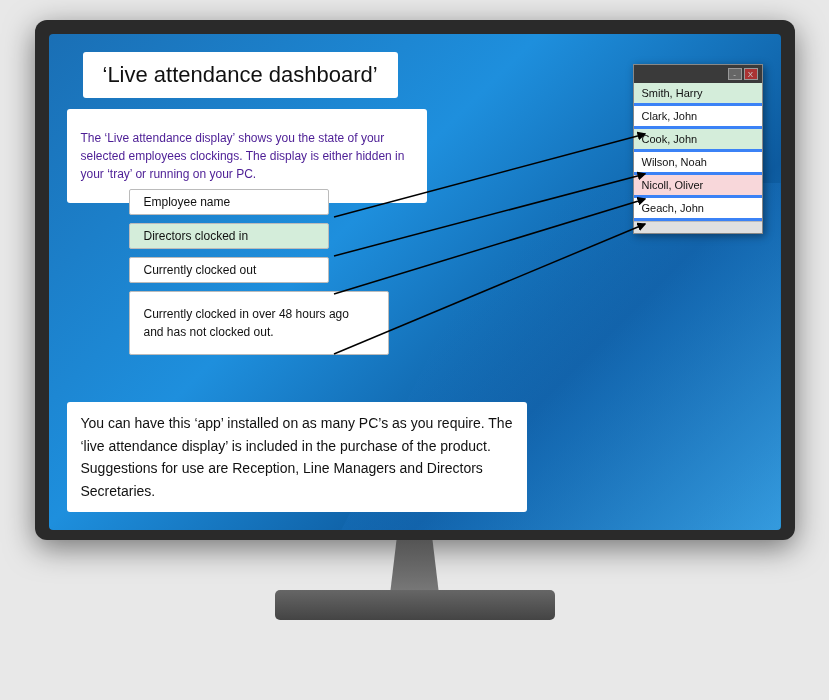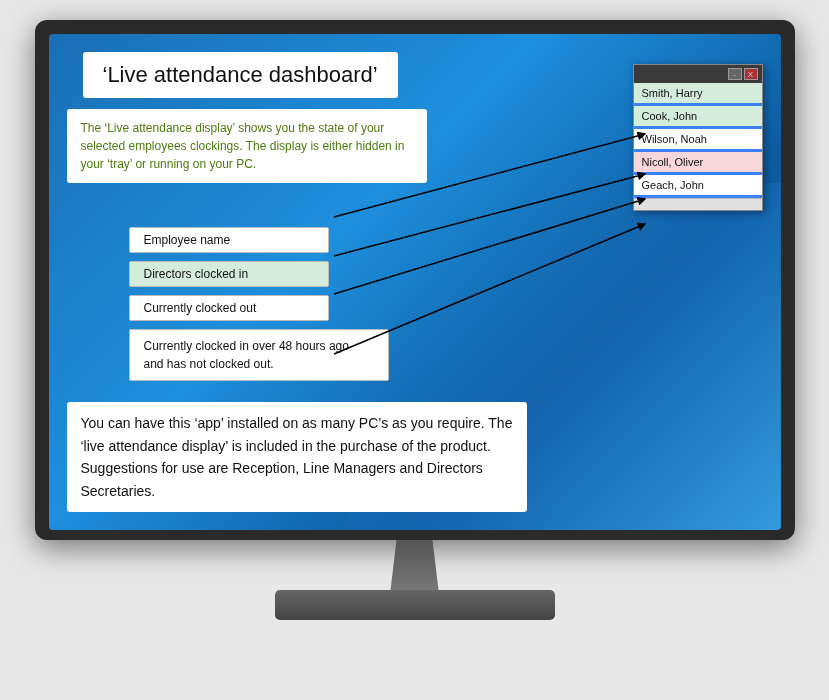--- a/index.html
+++ b/index.html
@@ -74,50 +74,49 @@
       font-size: 22px;
       font-weight: normal;
       color: #111;
     }
 
     .description-box {
       position: absolute;
       top: 75px;
       left: 18px;
       background: white;
-      padding: 10px 14px;
+      padding: 20px 14px;
       border-radius: 3px;
       width: 360px;
       font-size: 12px;
-      color: #4d7c0f;
+      color: #4c1d95;
       line-height: 1.5;
     }
 
     .legend-area {
       position: absolute;
       top: 155px;
       left: 80px;
-      margin-top: 38px;
     }
 
     .legend-item {
       background: white;
       border: 1px solid #bbb;
       padding: 5px 14px;
       margin-bottom: 8px;
       font-size: 12px;
       color: #111;
       width: 200px;
       border-radius: 2px;
     }
 
     .legend-item-wide {
       background: white;
       border: 1px solid #bbb;
-      padding: 7px 14px;
+      padding: 13px 14px;
       margin-bottom: 8px;
       font-size: 12px;
       color: #111;
       width: 260px;
       border-radius: 2px;
       line-height: 1.5;
     }
 
     .bottom-text-box {
       position: absolute;
@@ -258,20 +257,23 @@
         </div>
 
         <div class="mini-window">
           <div class="mini-titlebar">
             <div class="mini-btn">-</div>
             <div class="mini-btn">X</div>
           </div>
           <div class="employee-row clocked-in">
             <span>Smith, Harry</span>
           </div>
+          <div class="employee-row normal">
+            <span>Clark, John</span>
+          </div>
           <div class="employee-row clocked-in">
             <span>Cook, John</span>
           </div>
           <div class="employee-row normal">
             <span>Wilson, Noah</span>
           </div>
           <div class="employee-row clocked-out">
             <span>Nicoll, Oliver</span>
           </div>
           <div class="employee-row normal">

